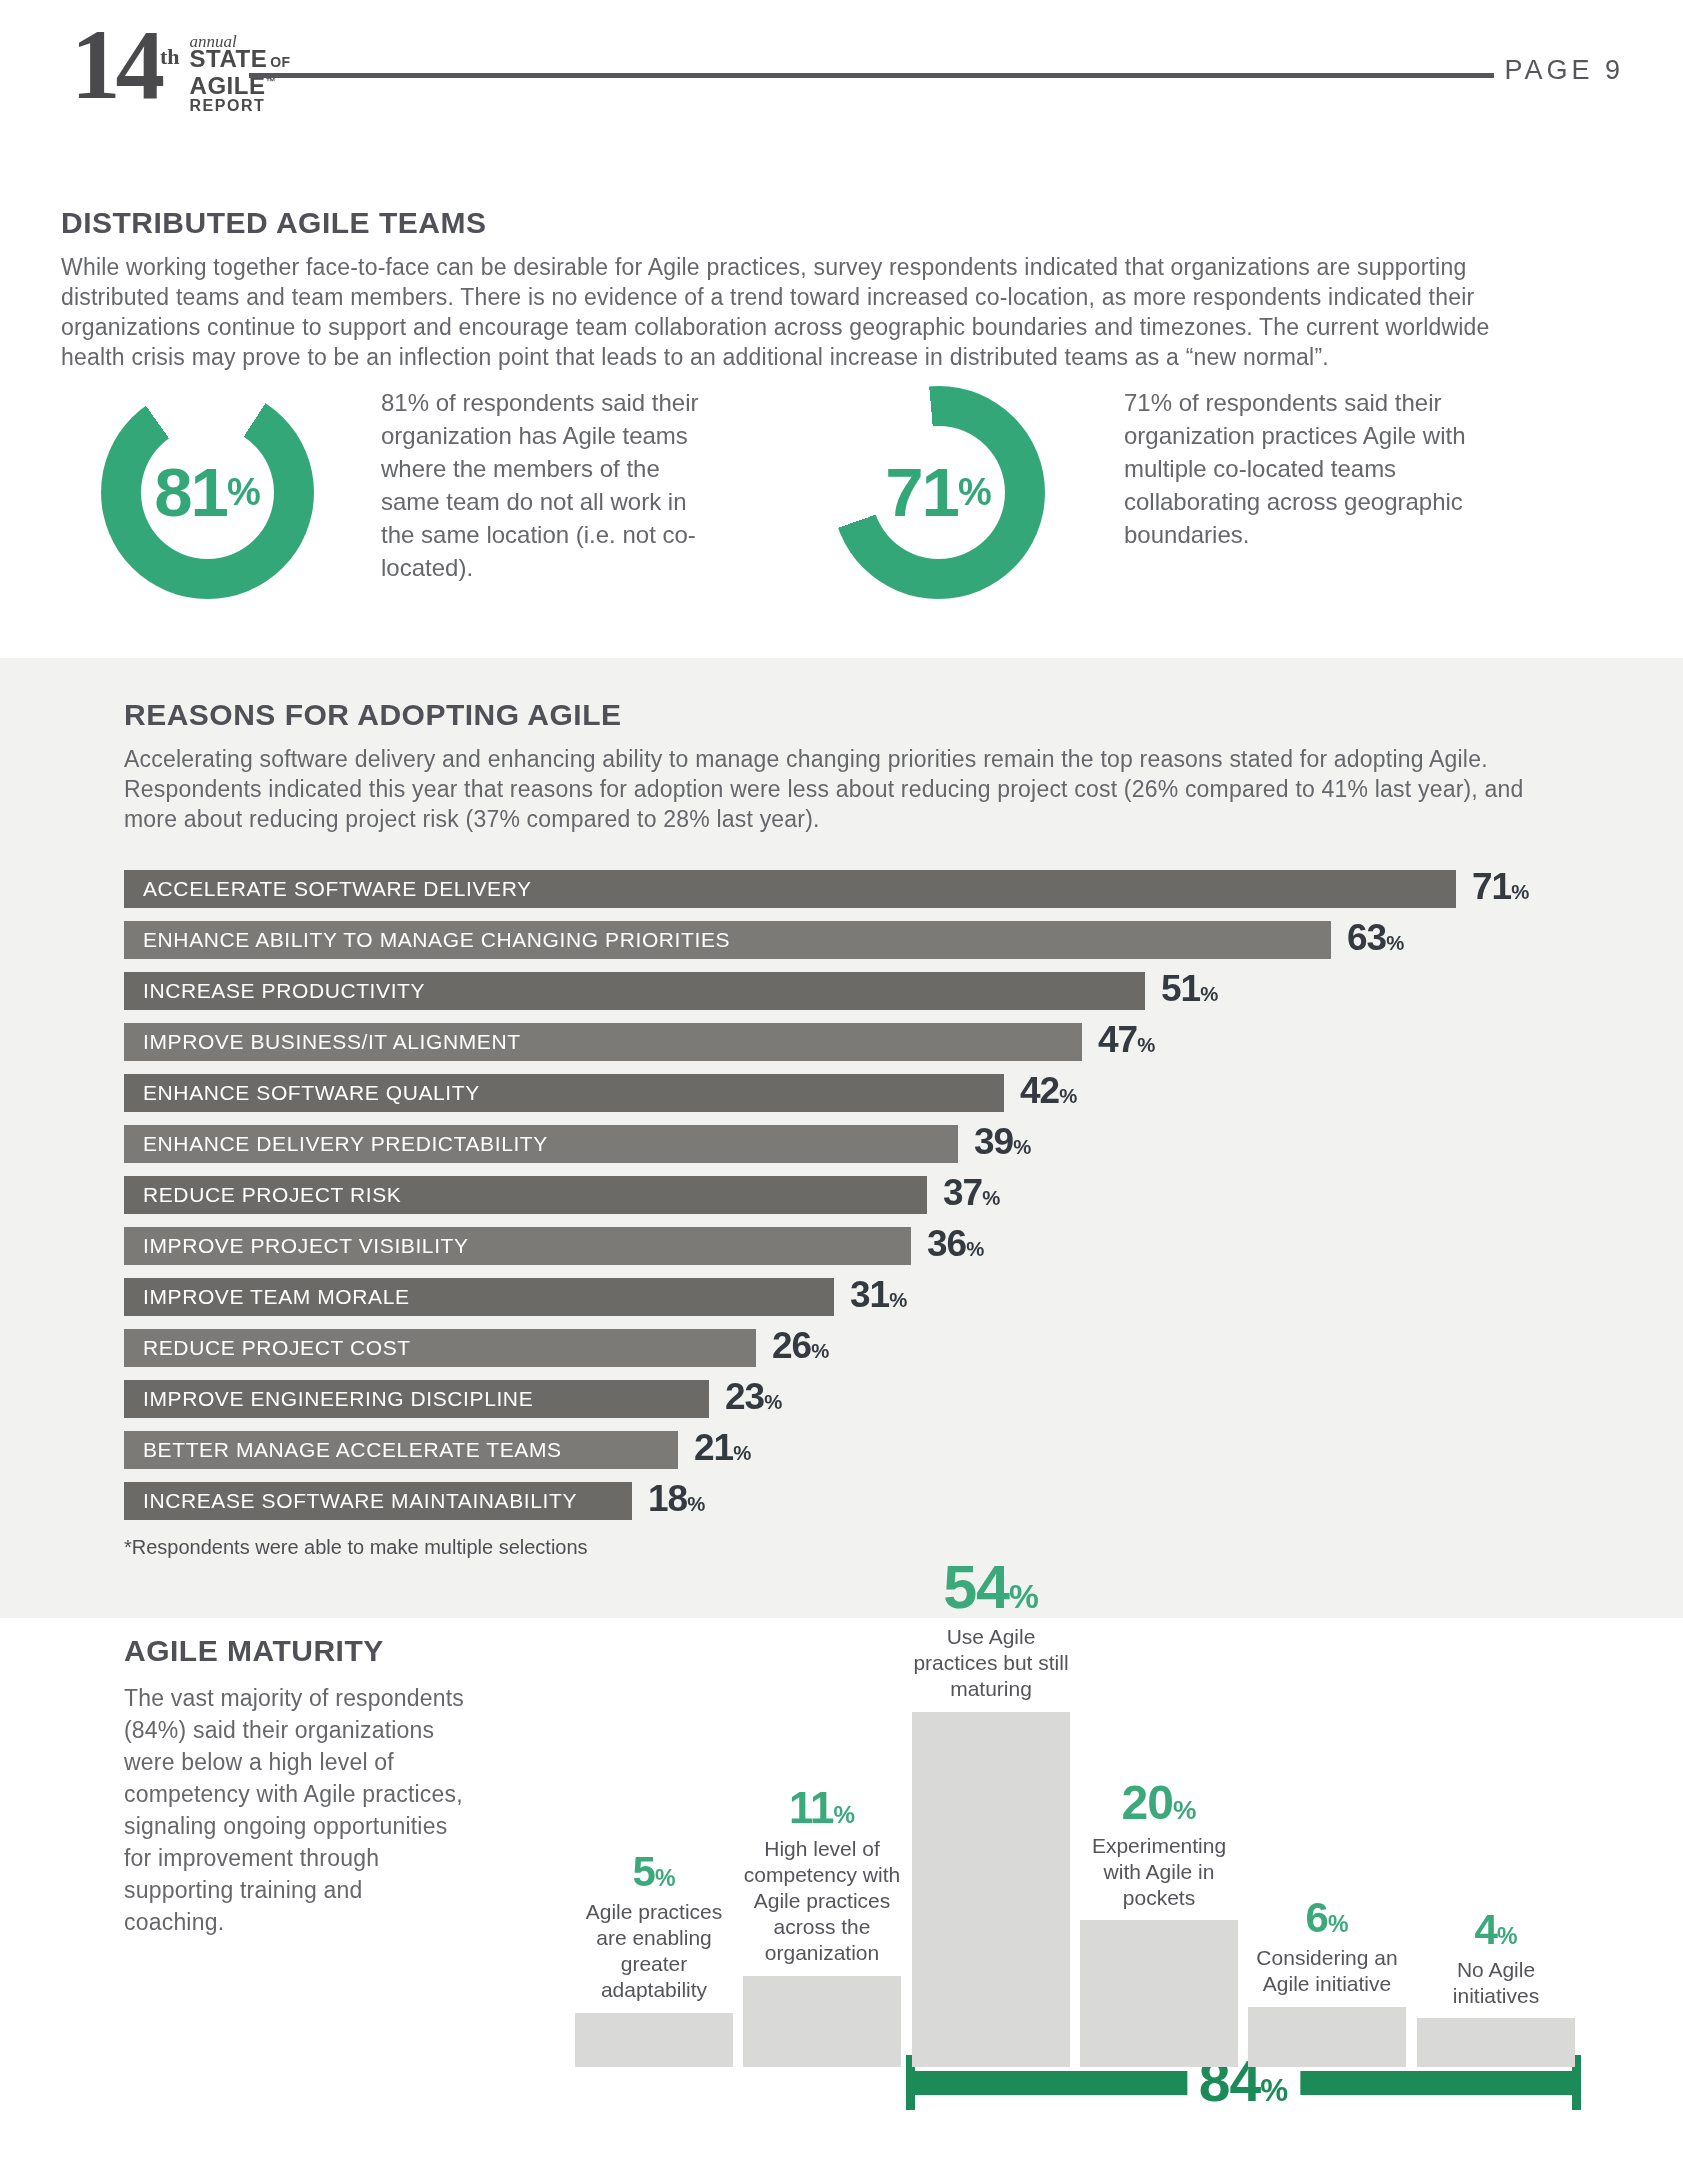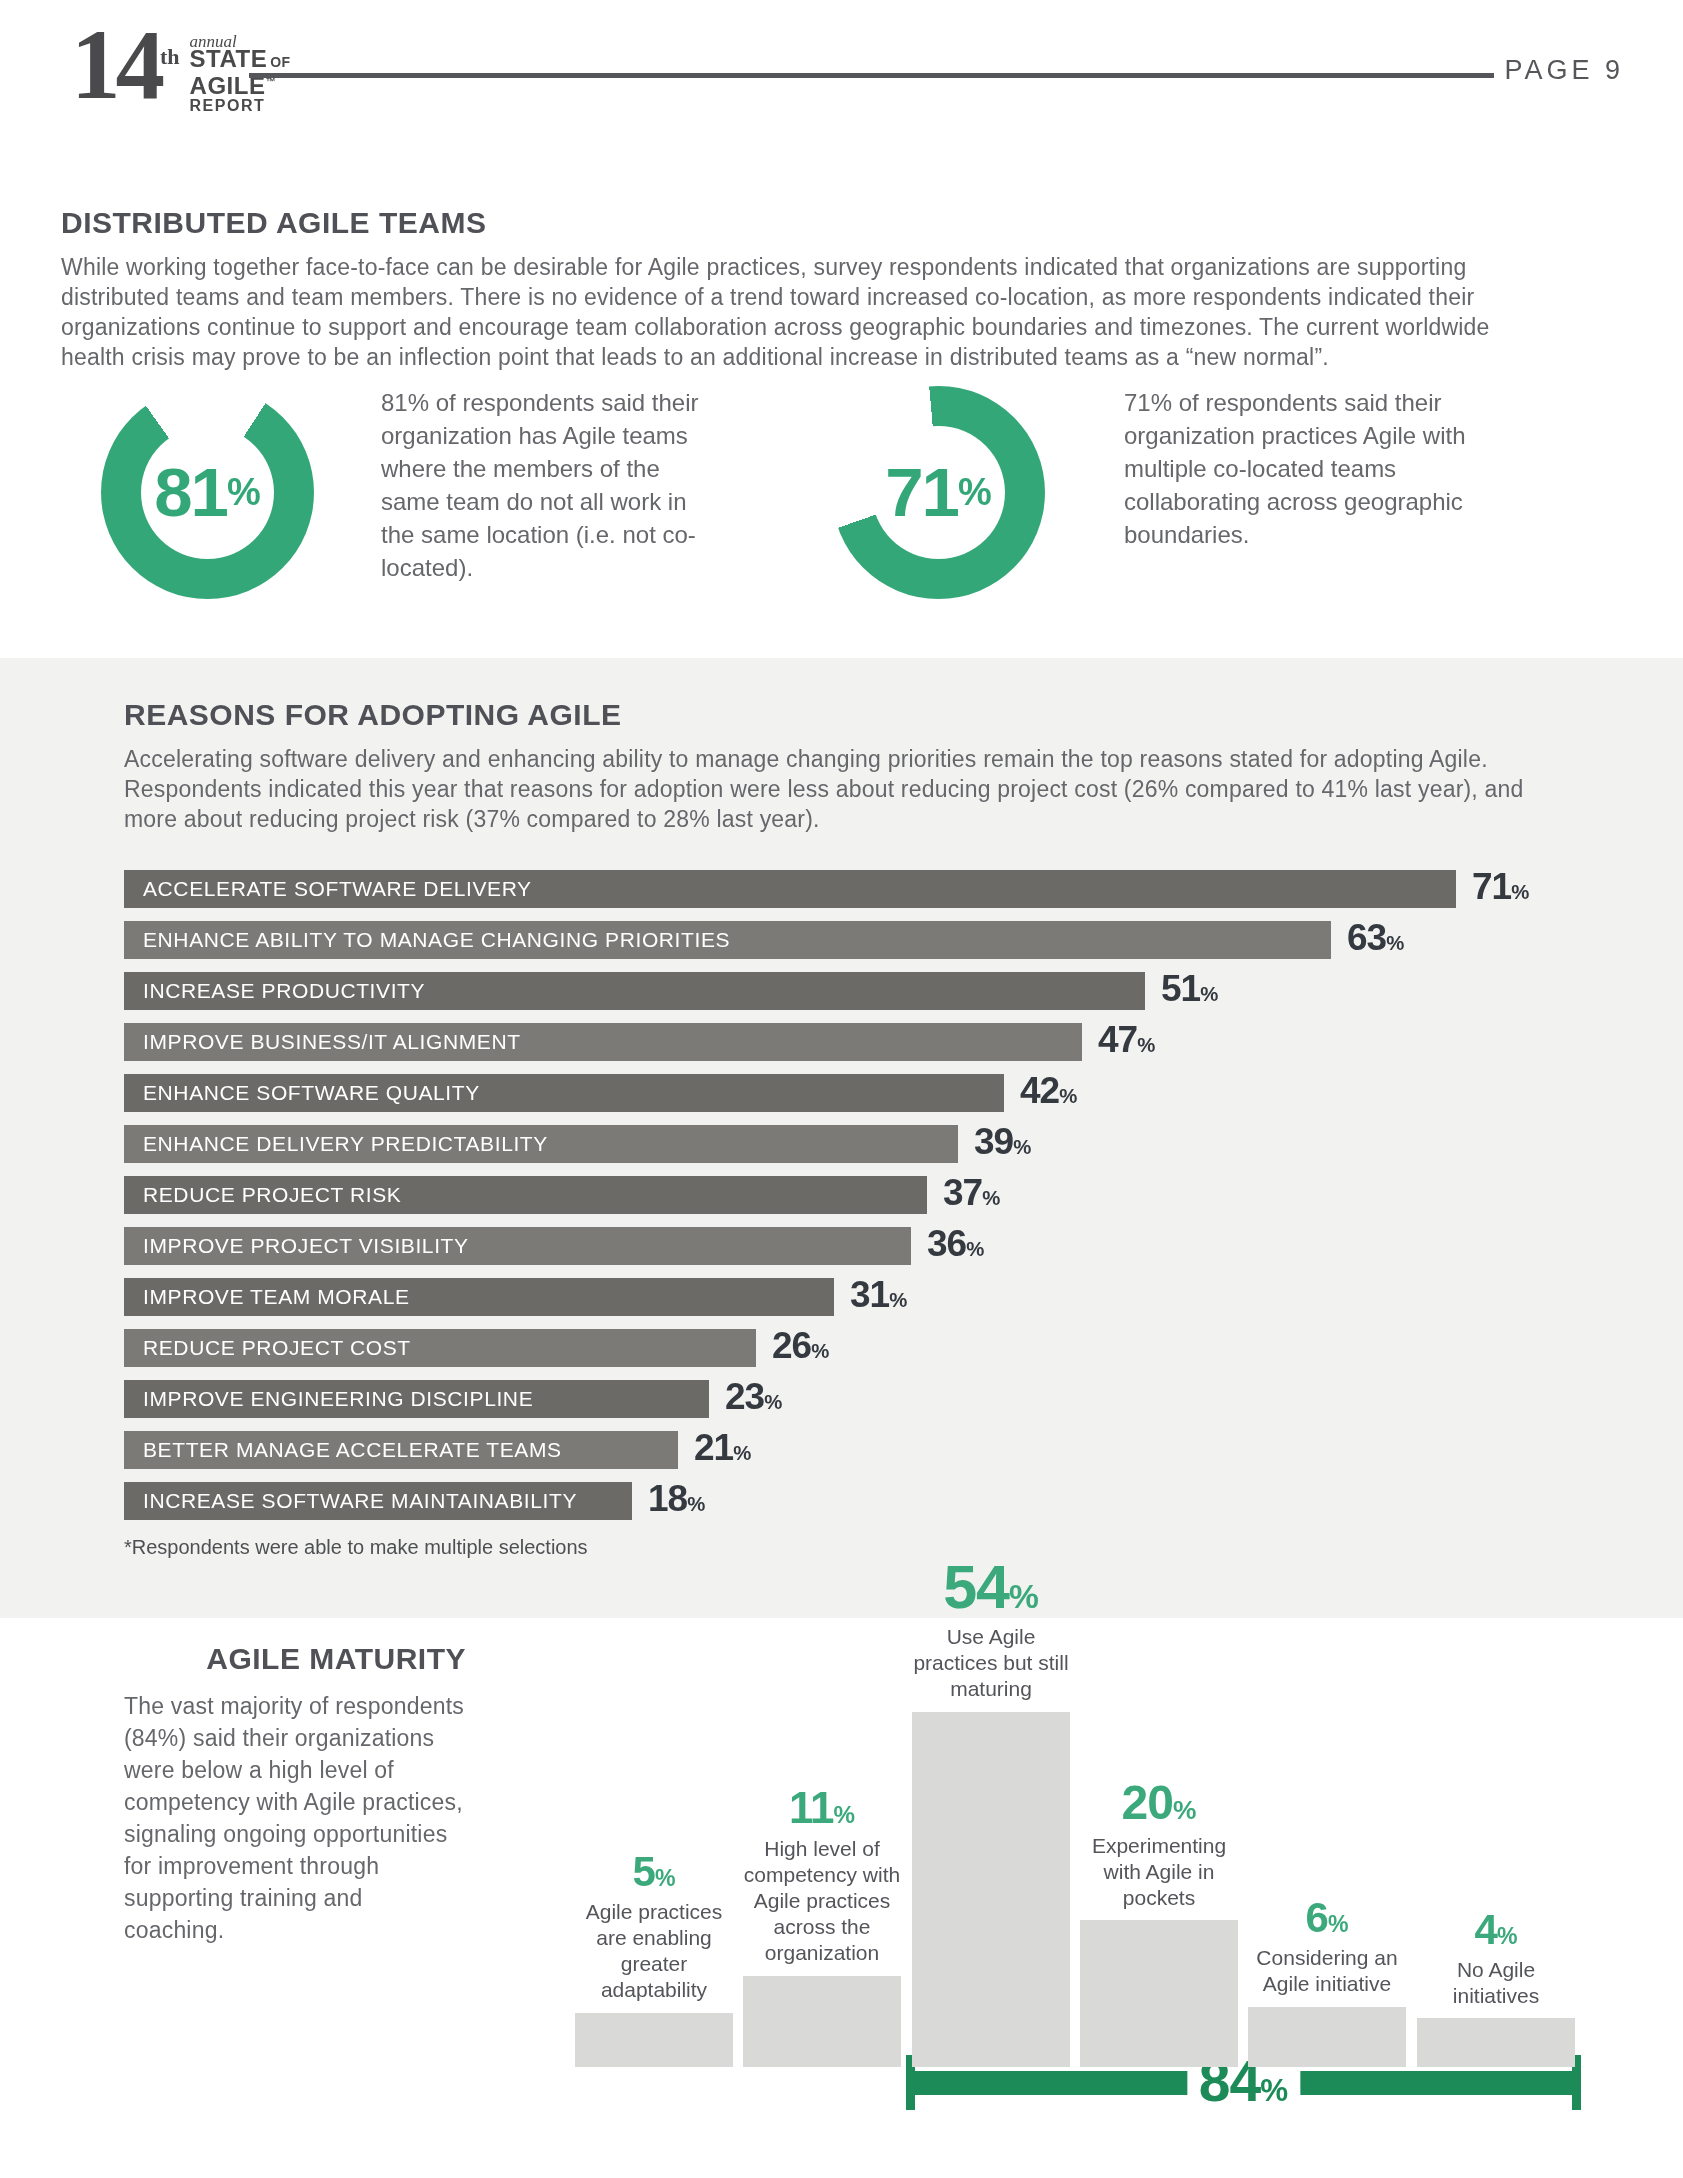--- a/index.html
+++ b/index.html
@@ -51,21 +51,21 @@
   .bar-row { display:flex; align-items:flex-end; margin-bottom:9px;margin-top:8px; }
   .bar { height:38px; display:flex; align-items:center; flex:none; }
   .bar-label { color:#ffffff; font-size:21px; letter-spacing:0.6px; padding-left:19px; white-space:nowrap; }
   .bar-value { margin-left:16px; font-size:37px; font-weight:700; color:#343A40; letter-spacing:-1px; white-space:nowrap; }
   .bar-value .pct { font-weight:700; letter-spacing:0; }
   .footnote { margin-top:16px; font-size:20px; color:#4E4F52; }
 
   
   .sec-maturity { padding:10px 0 0 124px; display:flex; }
   .maturity-left { width:342px; flex:none; }
-  .maturity-left h2 { margin-top:14px;text-align:right; }
+  .maturity-left h2 { margin-top:6px; }
   .maturity-left .body-text { margin-top:14px; line-height:32px; }
   .maturity-chart { position:relative; margin-left:109px; width:1109px; height:540px; flex:none; }
   .col-bar { position:absolute; width:158px; background:#D9D9D8; bottom:101px; }
   .col-labelbox { position:absolute; width:168px; text-align:center; }
   .col-value { color:#3BA97B; font-weight:600; line-height:1.0; letter-spacing:-1px; }
   .col-value .pct { font-weight:600; letter-spacing:0; }
   .col-desc { font-size:21px; line-height:26px; color:#54555A; margin-top:6px; }
   .bracket { position:absolute; left:331px; top:443px; width:675px; height:24px; background:#1C8B57; }
   .bracket-tick { position:absolute; top:-16px; width:9px; height:55px; background:#1C8B57; }
   .bracket-tick.left { left:0; }

